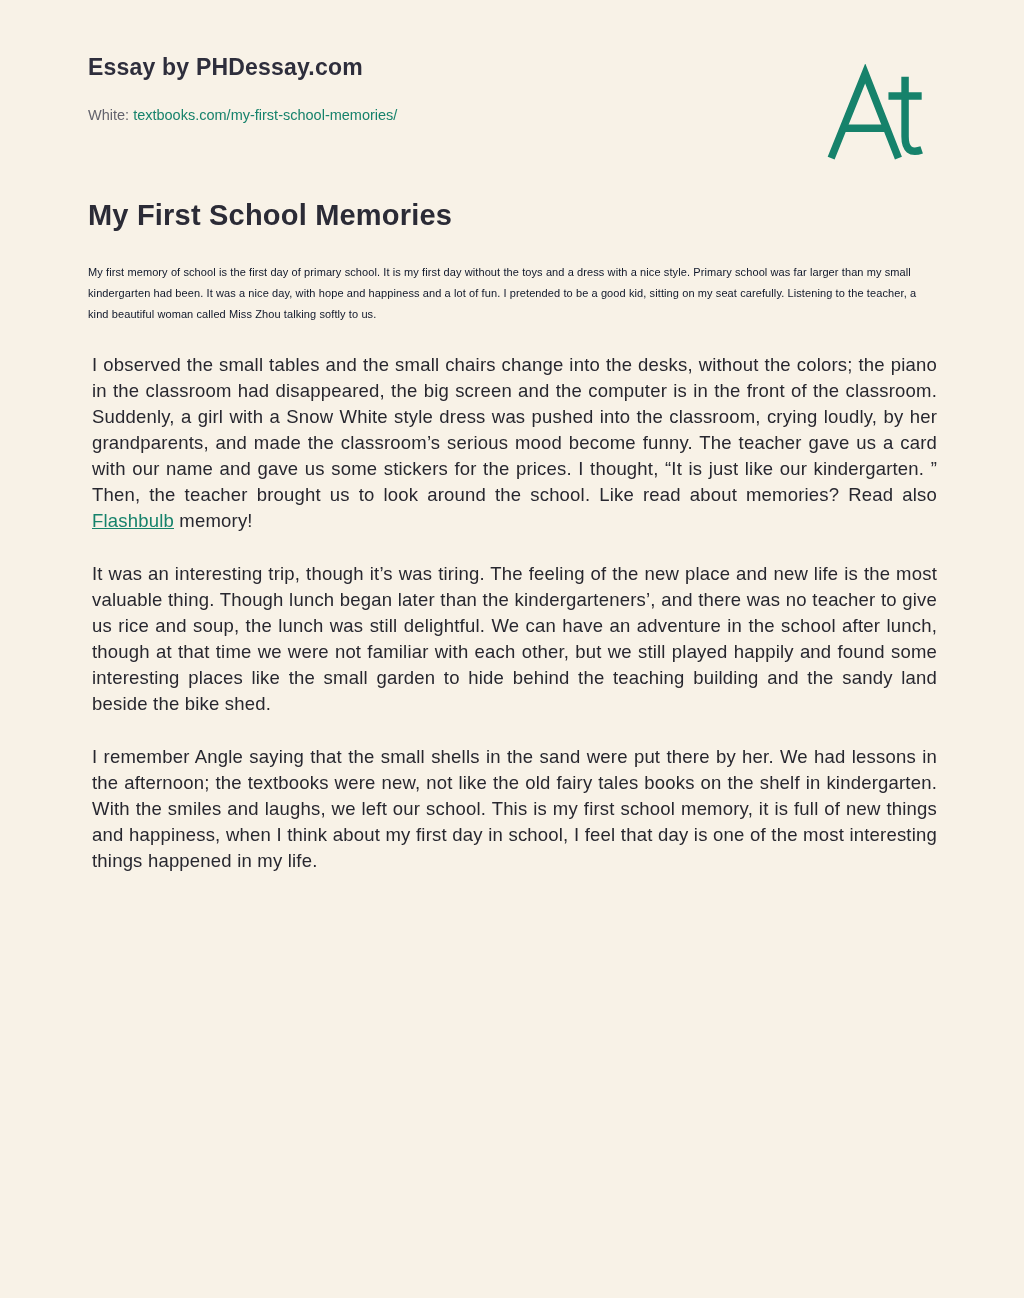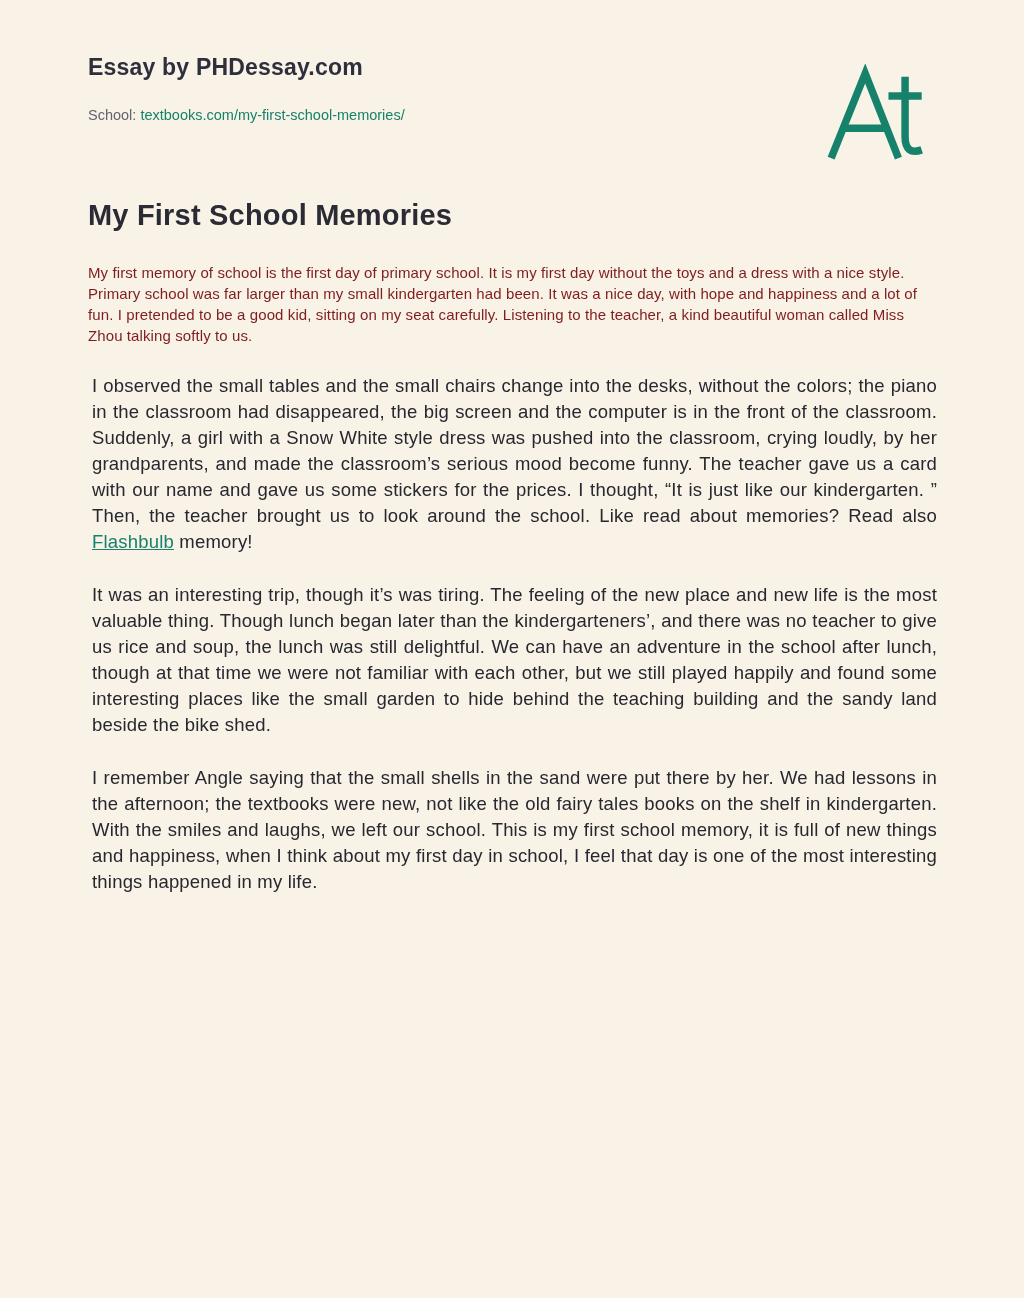--- a/index.html
+++ b/index.html
@@ -50,24 +50,24 @@
   
   .essay-title {
     margin: 76px 0 8px 0;
     font-size: 29px;
     font-weight: 700;
     letter-spacing: 0.2px;
     color: #2b2b36;
   }
   .lead-paragraph {
     margin: 30px 0 0 0;
-    font-size: 15px;
+    font-size: 11px;
     line-height: 21px;
     letter-spacing: 0.1px;
-    color: #7f1d1d;
+    color: #0f172a;
     text-align: left;
   }
   .body-paragraph {
     margin: 27px 0 0 4px;
     font-size: 18.5px;
     line-height: 26px;
     letter-spacing: 0.2px;
     color: #27272f;
     text-align: justify;
   }
@@ -77,21 +77,21 @@
     cursor: pointer;
   }
 </style>
 </head>
 <body>
 
 <div class="page">
 
   <div class="header">
     <h2 class="header-title">Essay by PHDessay.com</h2>
-    <p class="source-line"><span>School: </span><a class="source-link">textbooks.com/my-first-school-memories/</a></p>
+    <p class="source-line"><span>White: </span><a class="source-link">textbooks.com/my-first-school-memories/</a></p>
 
     <div class="logo">
       <svg viewBox="0 0 118 112" width="98" height="102" aria-hidden="true">
         <g fill="none" stroke="#16826b" stroke-width="9" stroke-linecap="butt">
 
           <path d="M5 108 L46 6 L86 108"></path>
           <path d="M19 72 L73 72"></path>
 
           <path d="M94 10 L94 82 Q94 105 114 98"></path>
           <path d="M74 33 L114 33"></path>

